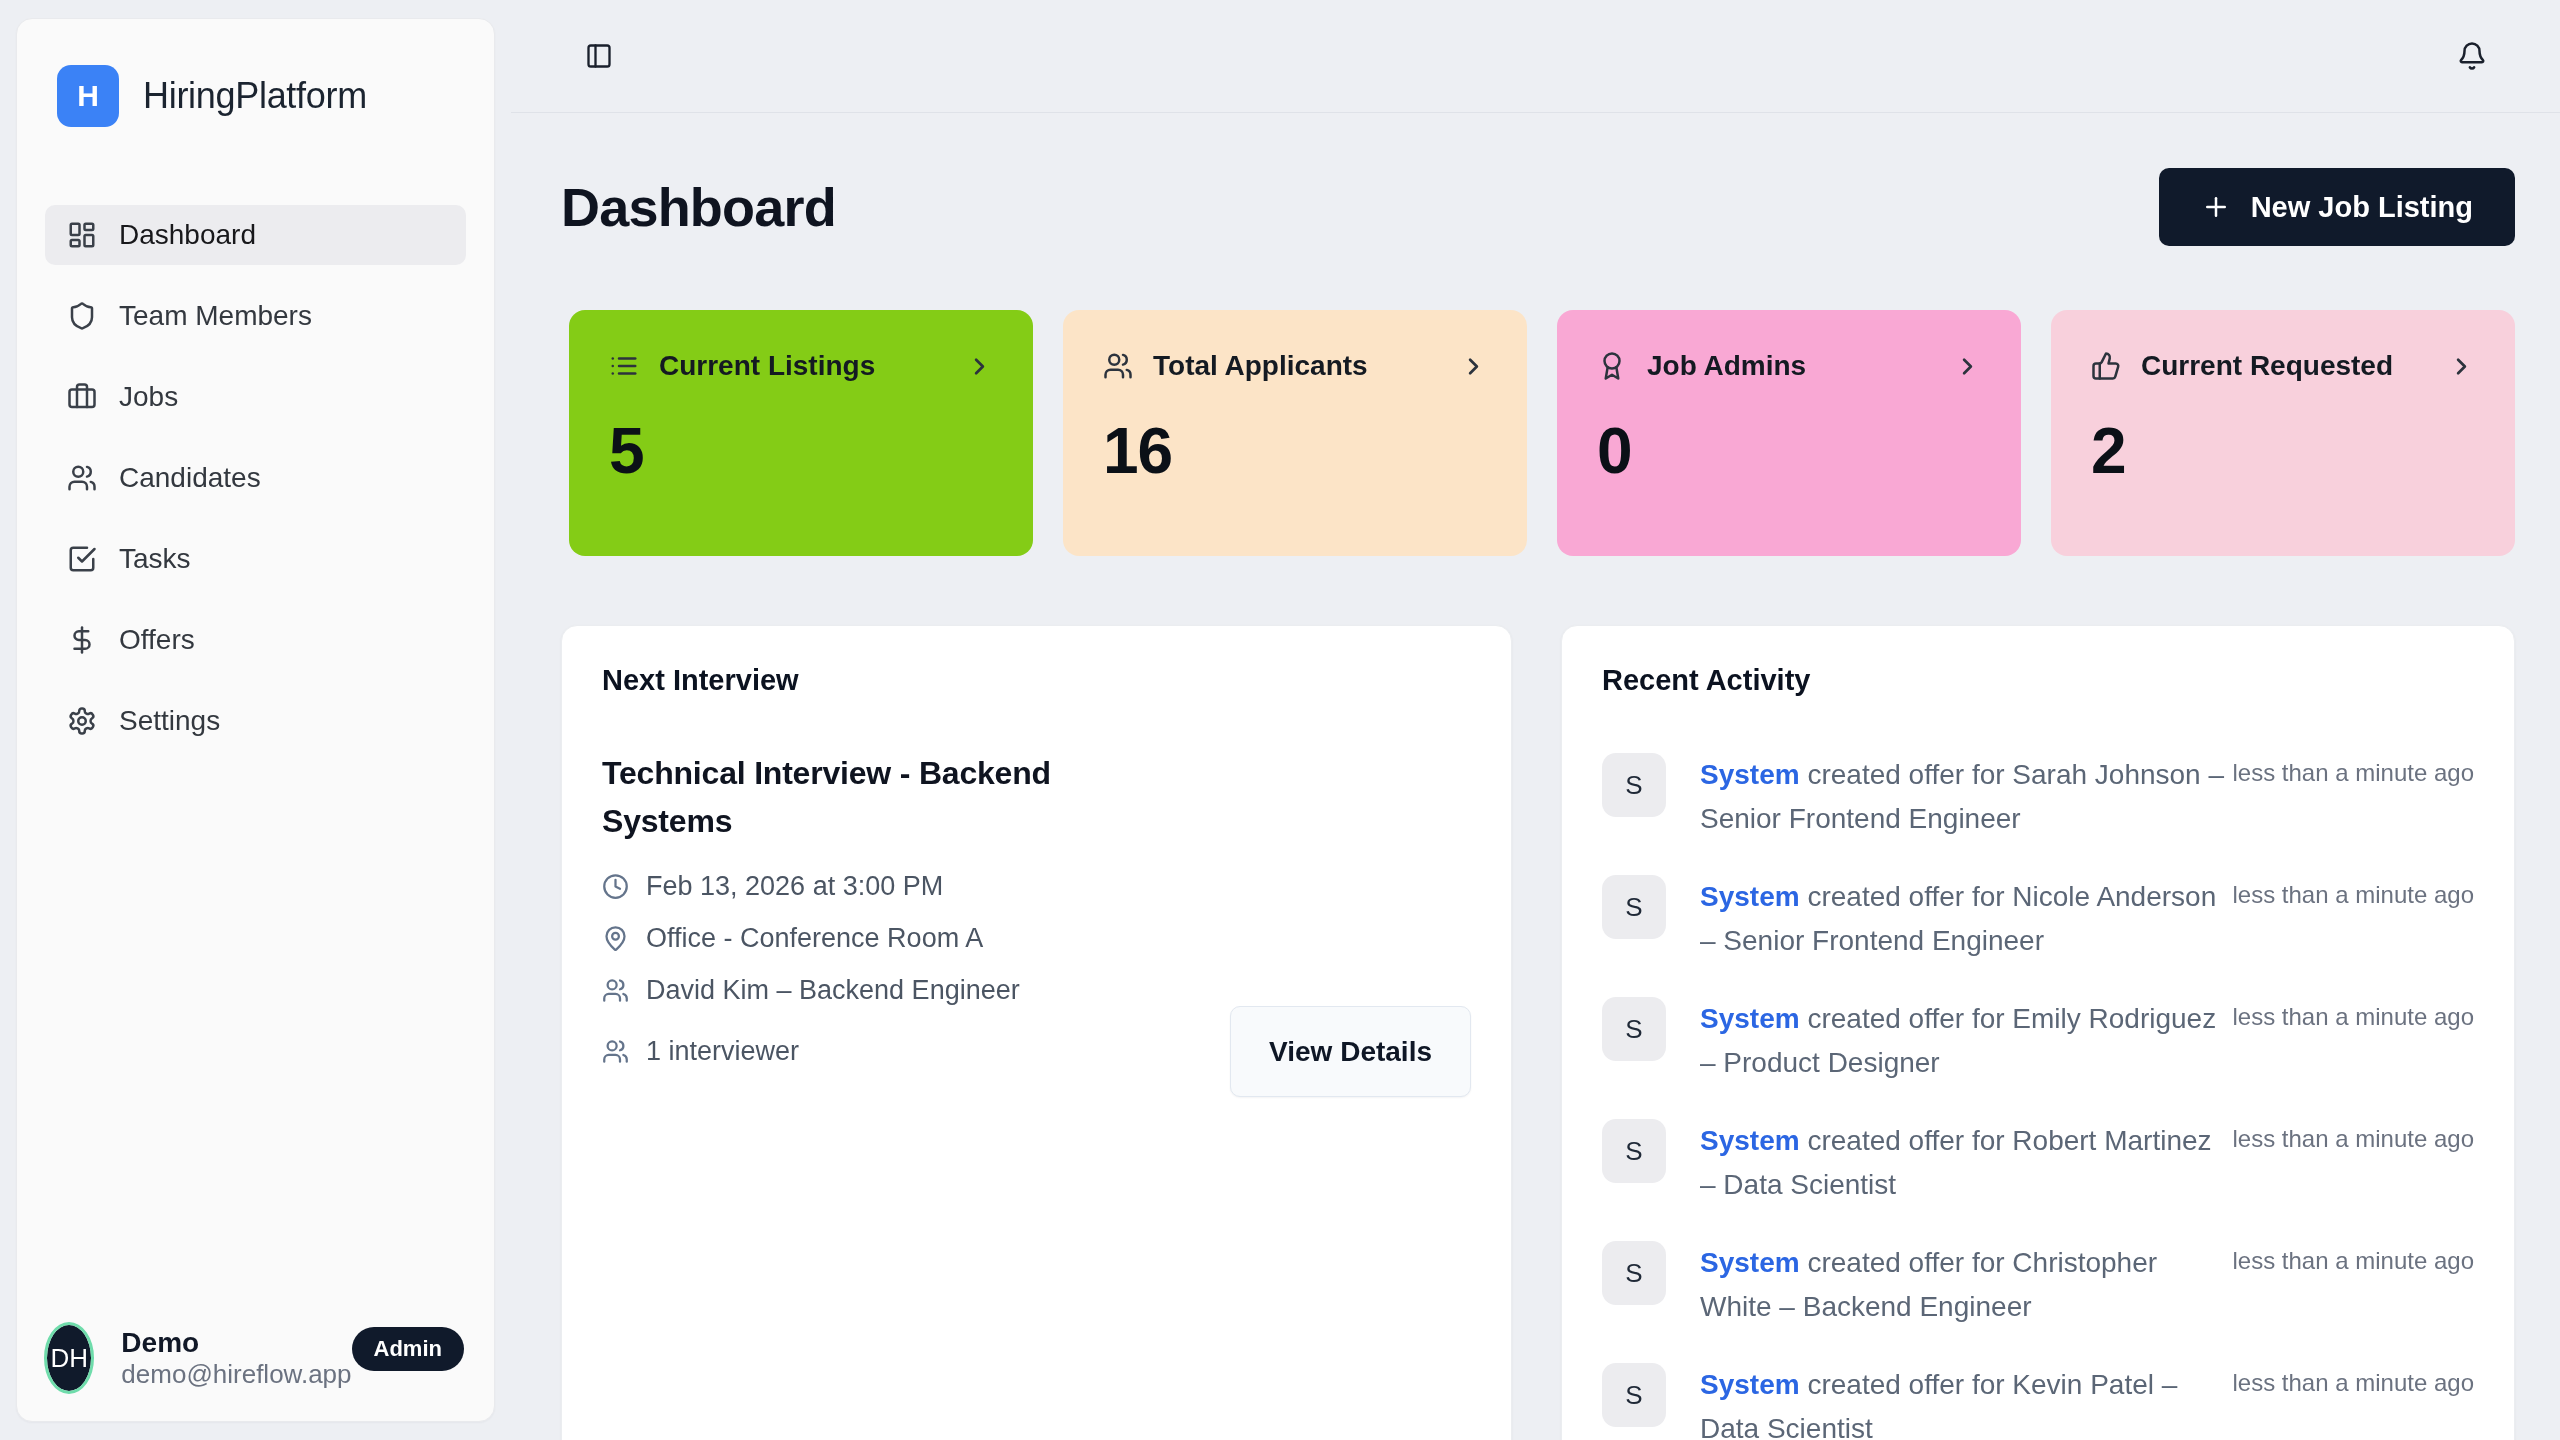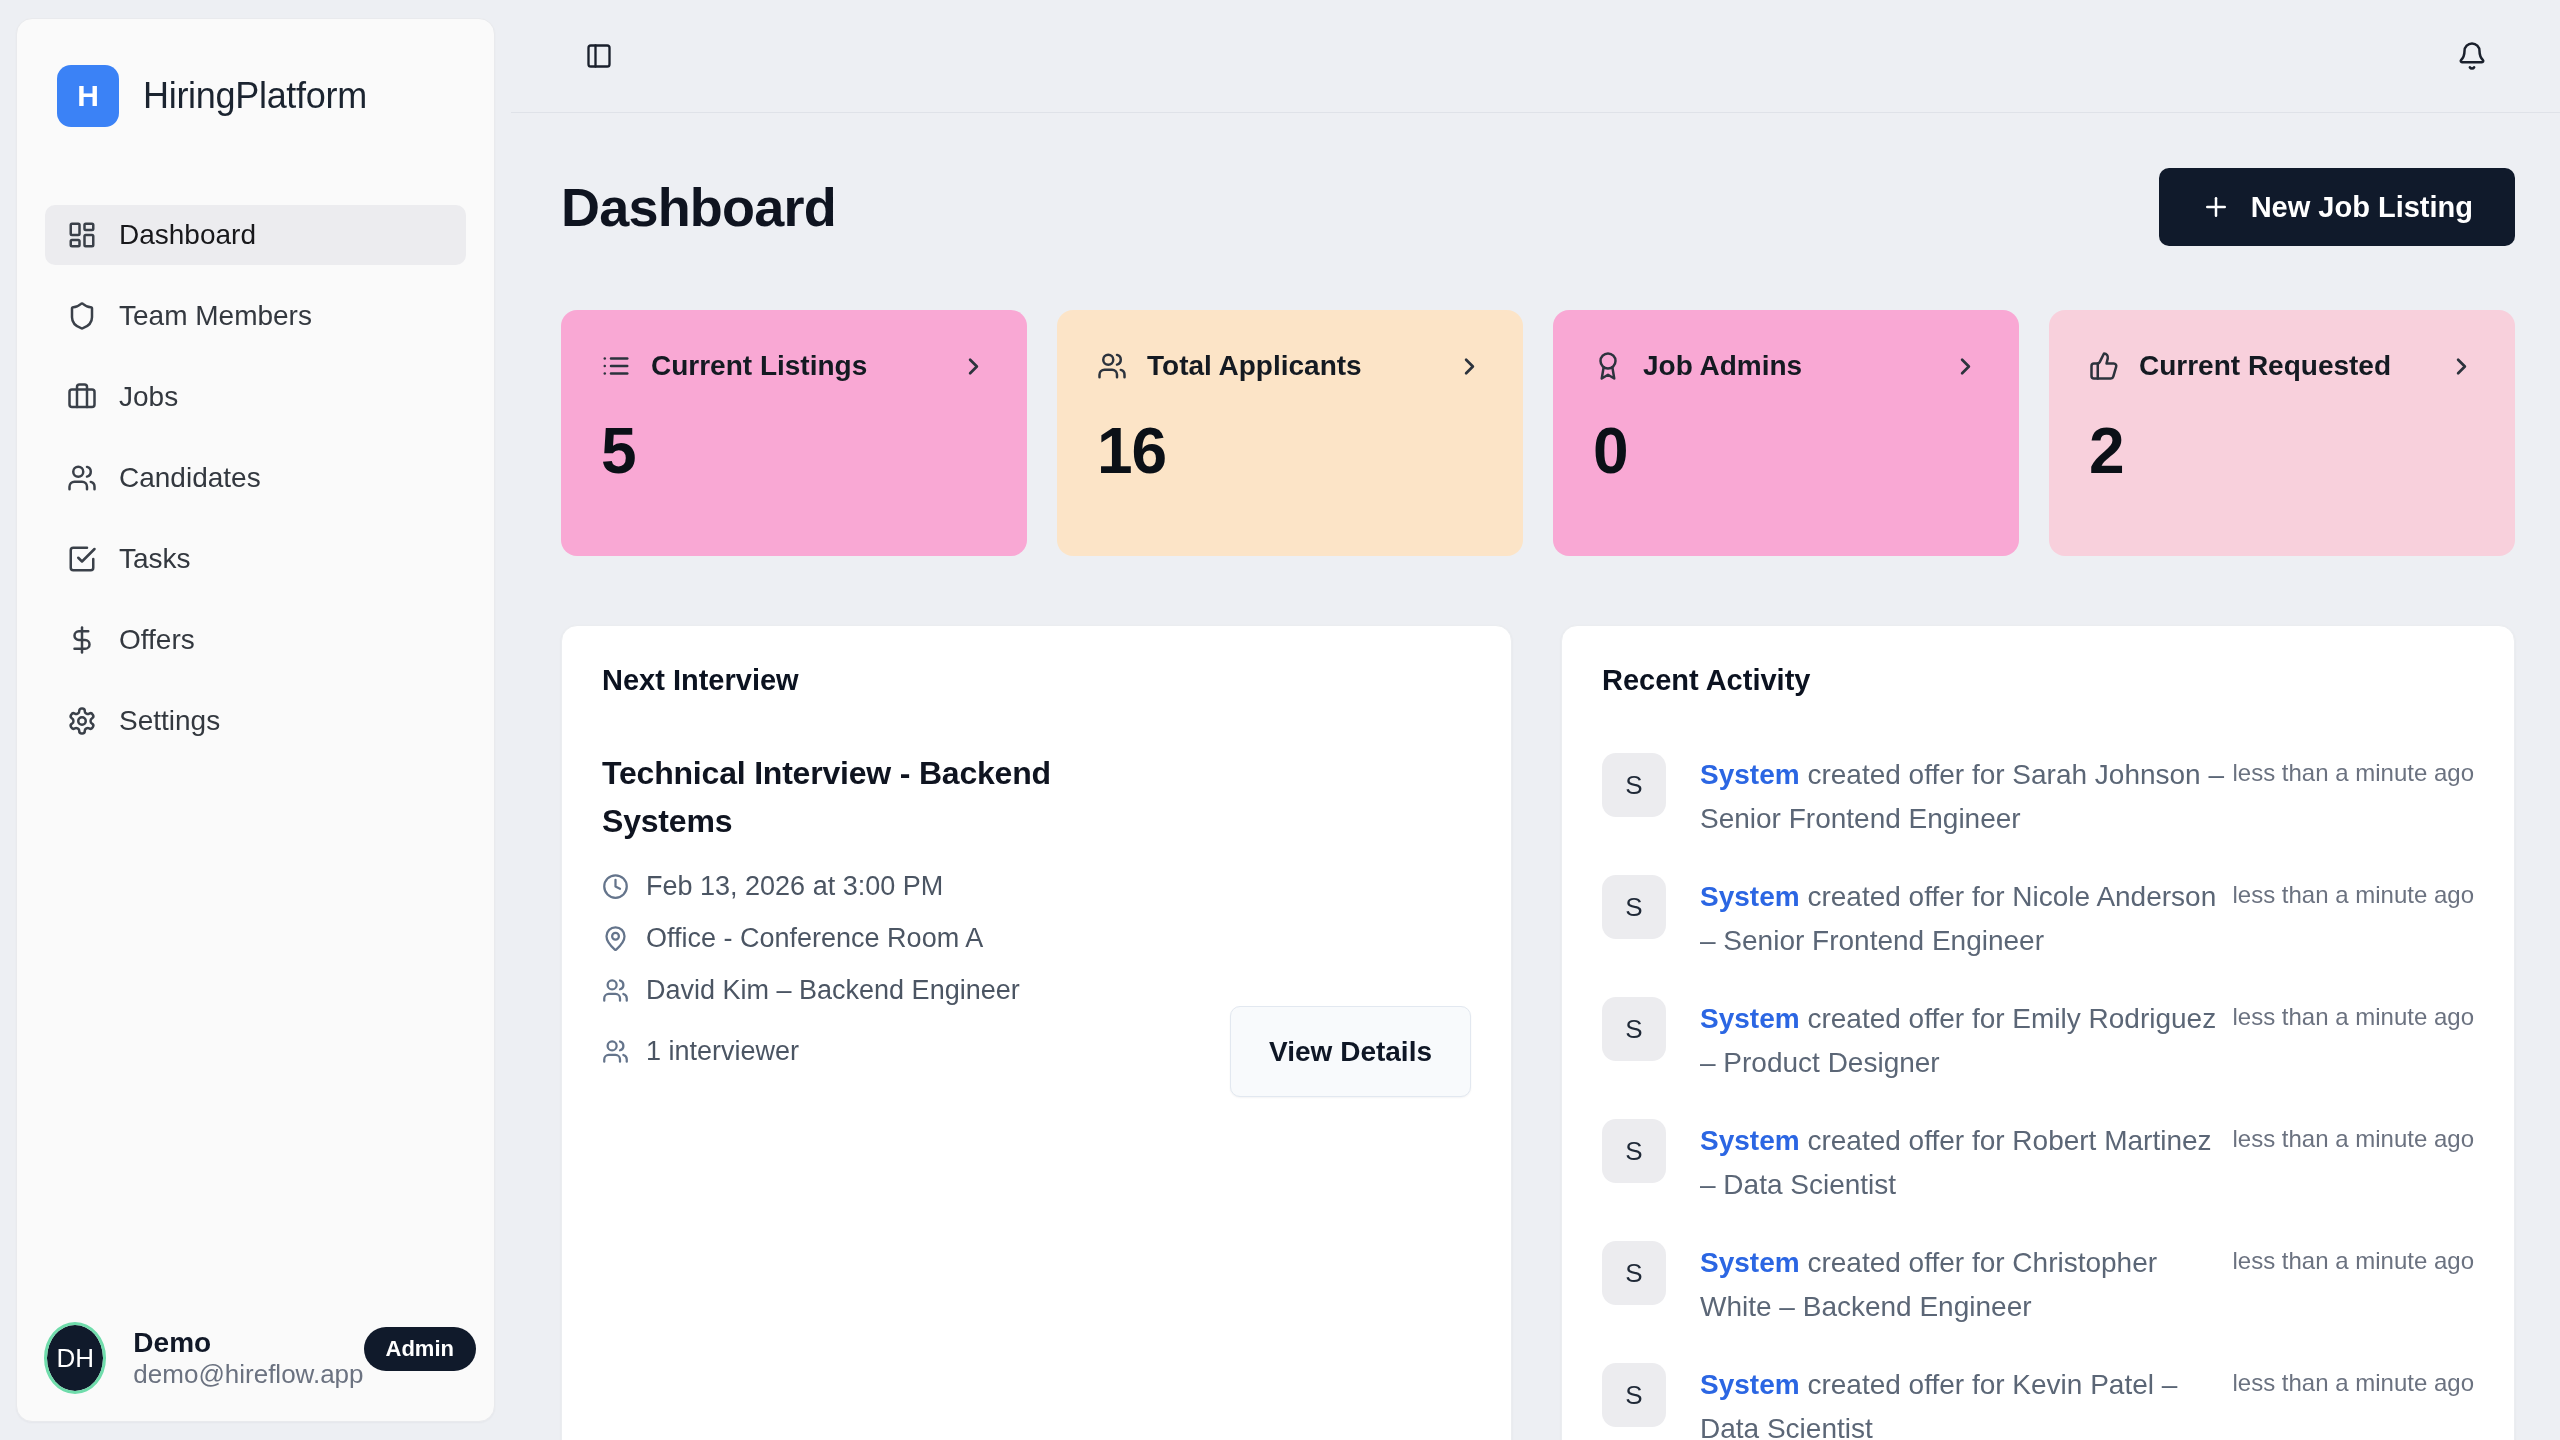--- a/index.html
+++ b/index.html
@@ -15,21 +15,21 @@
     box-shadow:0 1px 2px rgba(16,24,40,.04); padding:28px; }
   .logo-row { display:flex; align-items:center; gap:24px; margin:18px 8px 0 12px; }
   .logo-box { width:62px; height:62px; border-radius:14px; display:flex; align-items:center; justify-content:center;
     color:#fff; font-size:30px; font-weight:700; }
   .logo-text { font-size:36px; font-weight:400; color:#1b2430; letter-spacing:-.3px; }
   .nav { margin-top:78px; display:flex; flex-direction:column; gap:21px; }
   .nav-item { display:flex; align-items:center; gap:22px; height:60px; padding:0 22px; border-radius:10px;
     font-size:28px; color:#33383f; cursor:pointer; }
   .nav-item .ic { width:30px; height:30px; color:#3a4049; }
   .nav-item.active { background:#ececef; color:#18181b; font-weight:400; }
-  .user-row { position:absolute; left:30px; right:18px; bottom:30px; display:flex; align-items:center; }
+  .user-row { position:absolute; left:30px; right:30px; bottom:30px; display:flex; align-items:center; }
   .avatar { width:66px; height:66px; border-radius:50%; display:flex; align-items:center; justify-content:center;
     color:#fff; font-size:26px; font-weight:400; outline:3px solid #6fdcab; }
   .user-col { margin-left:30px; display:flex; flex-direction:column; gap:0; }
   .user-name { font-size:28px; font-weight:600; color:#111827; }
   .user-email { font-size:26px; color:#6b7280; }
   .role-badge { margin-left:auto; align-self:flex-start; margin-top:2px; color:#fff; font-size:22px; font-weight:700;
     padding:9px 22px; border-radius:999px; }
 
   
   .topbar { position:absolute; left:511px; right:0; top:0; height:113px; border-bottom:1px solid #dfe2e8;
@@ -211,21 +211,21 @@
               <path d="M5 12h14"></path>
               <path d="M12 5v14"></path>
             </svg>
         </span>
         <span>New Job Listing</span>
       </button>
     </div>
 
     <div class="stats-row">
 
-      <div class="stat-card" style="background: #f9a8d4;">
+      <div class="stat-card" style="background: #84cc16; margin-left: 8px;">
         <div class="stat-top">
           <span>
             <svg class="ic" viewBox="0 0 24 24">
                 <path d="M3 6h.01"></path>
                 <path d="M3 12h.01"></path>
                 <path d="M3 18h.01"></path>
                 <path d="M8 6h13"></path>
                 <path d="M8 12h13"></path>
                 <path d="M8 18h13"></path>
               </svg>

